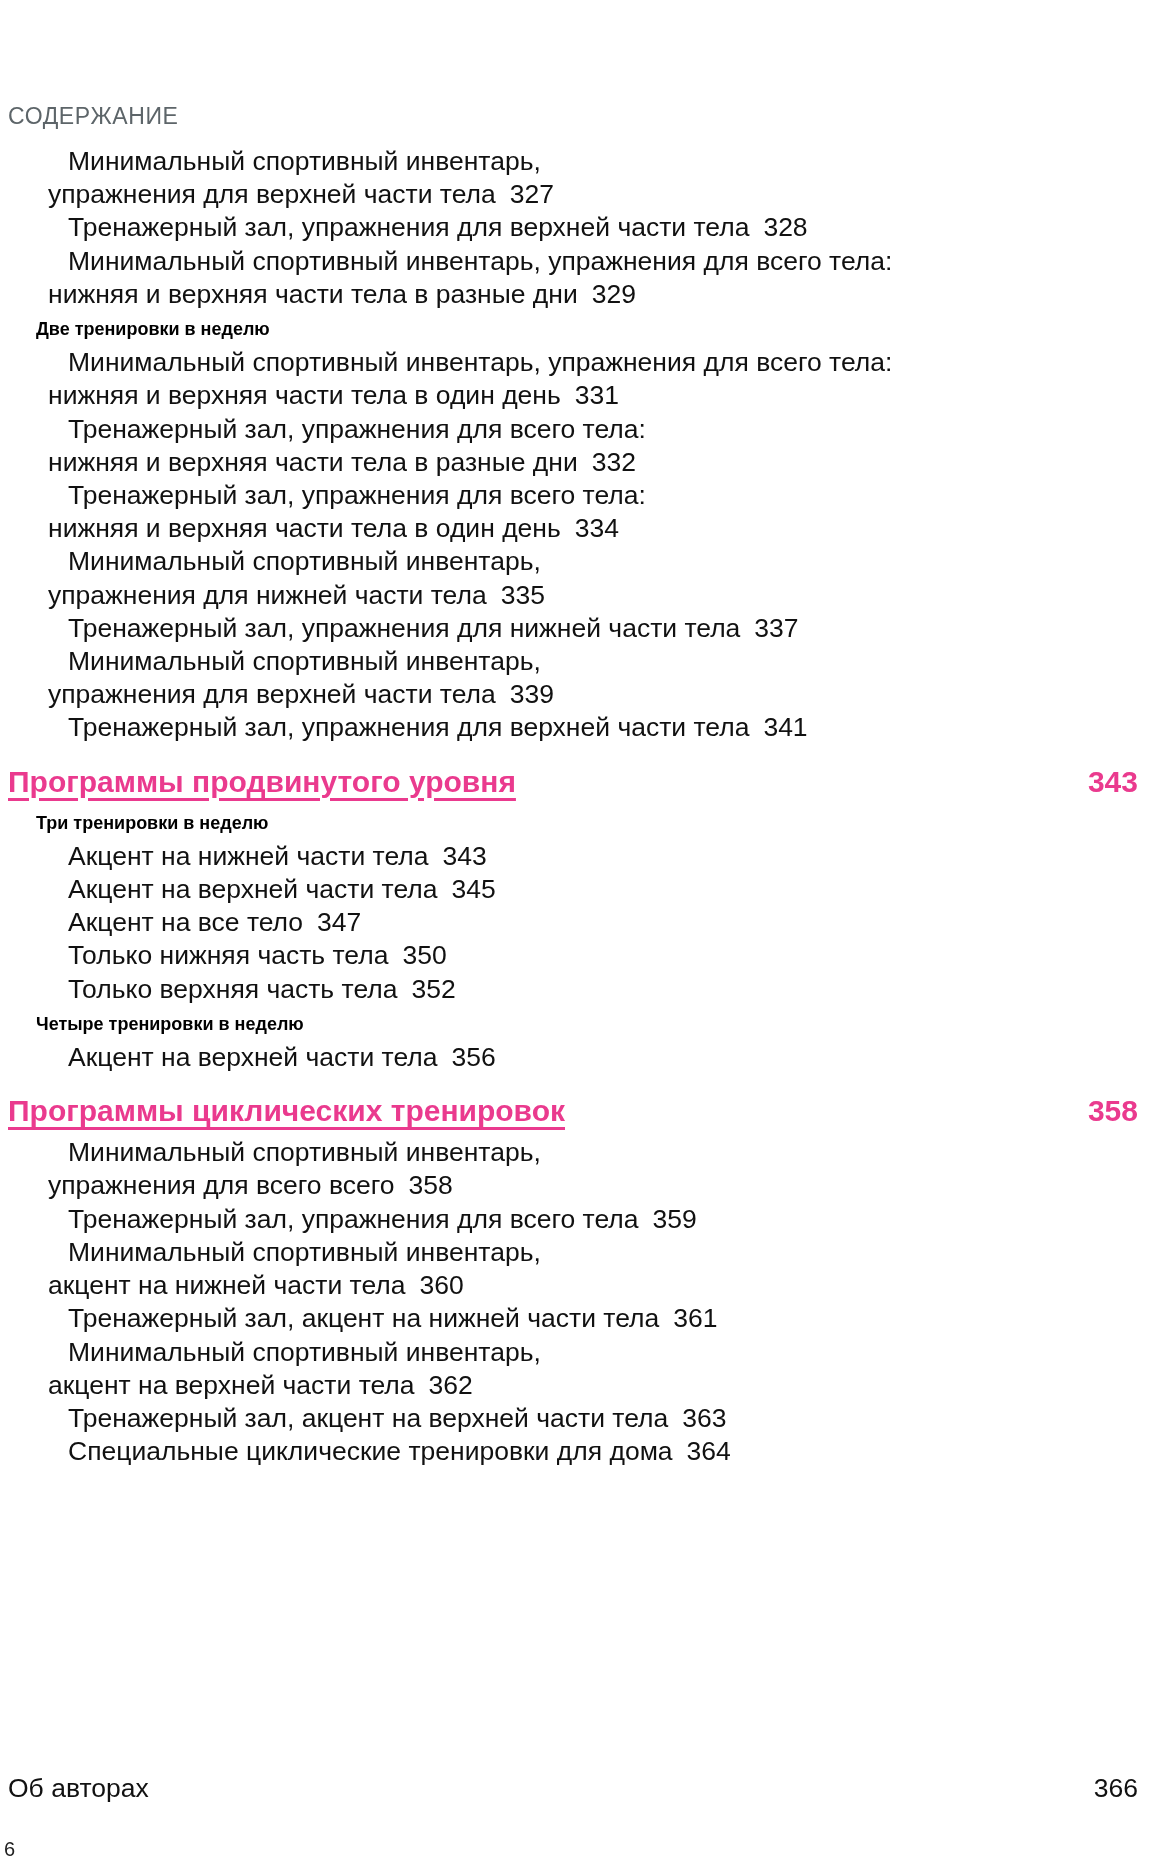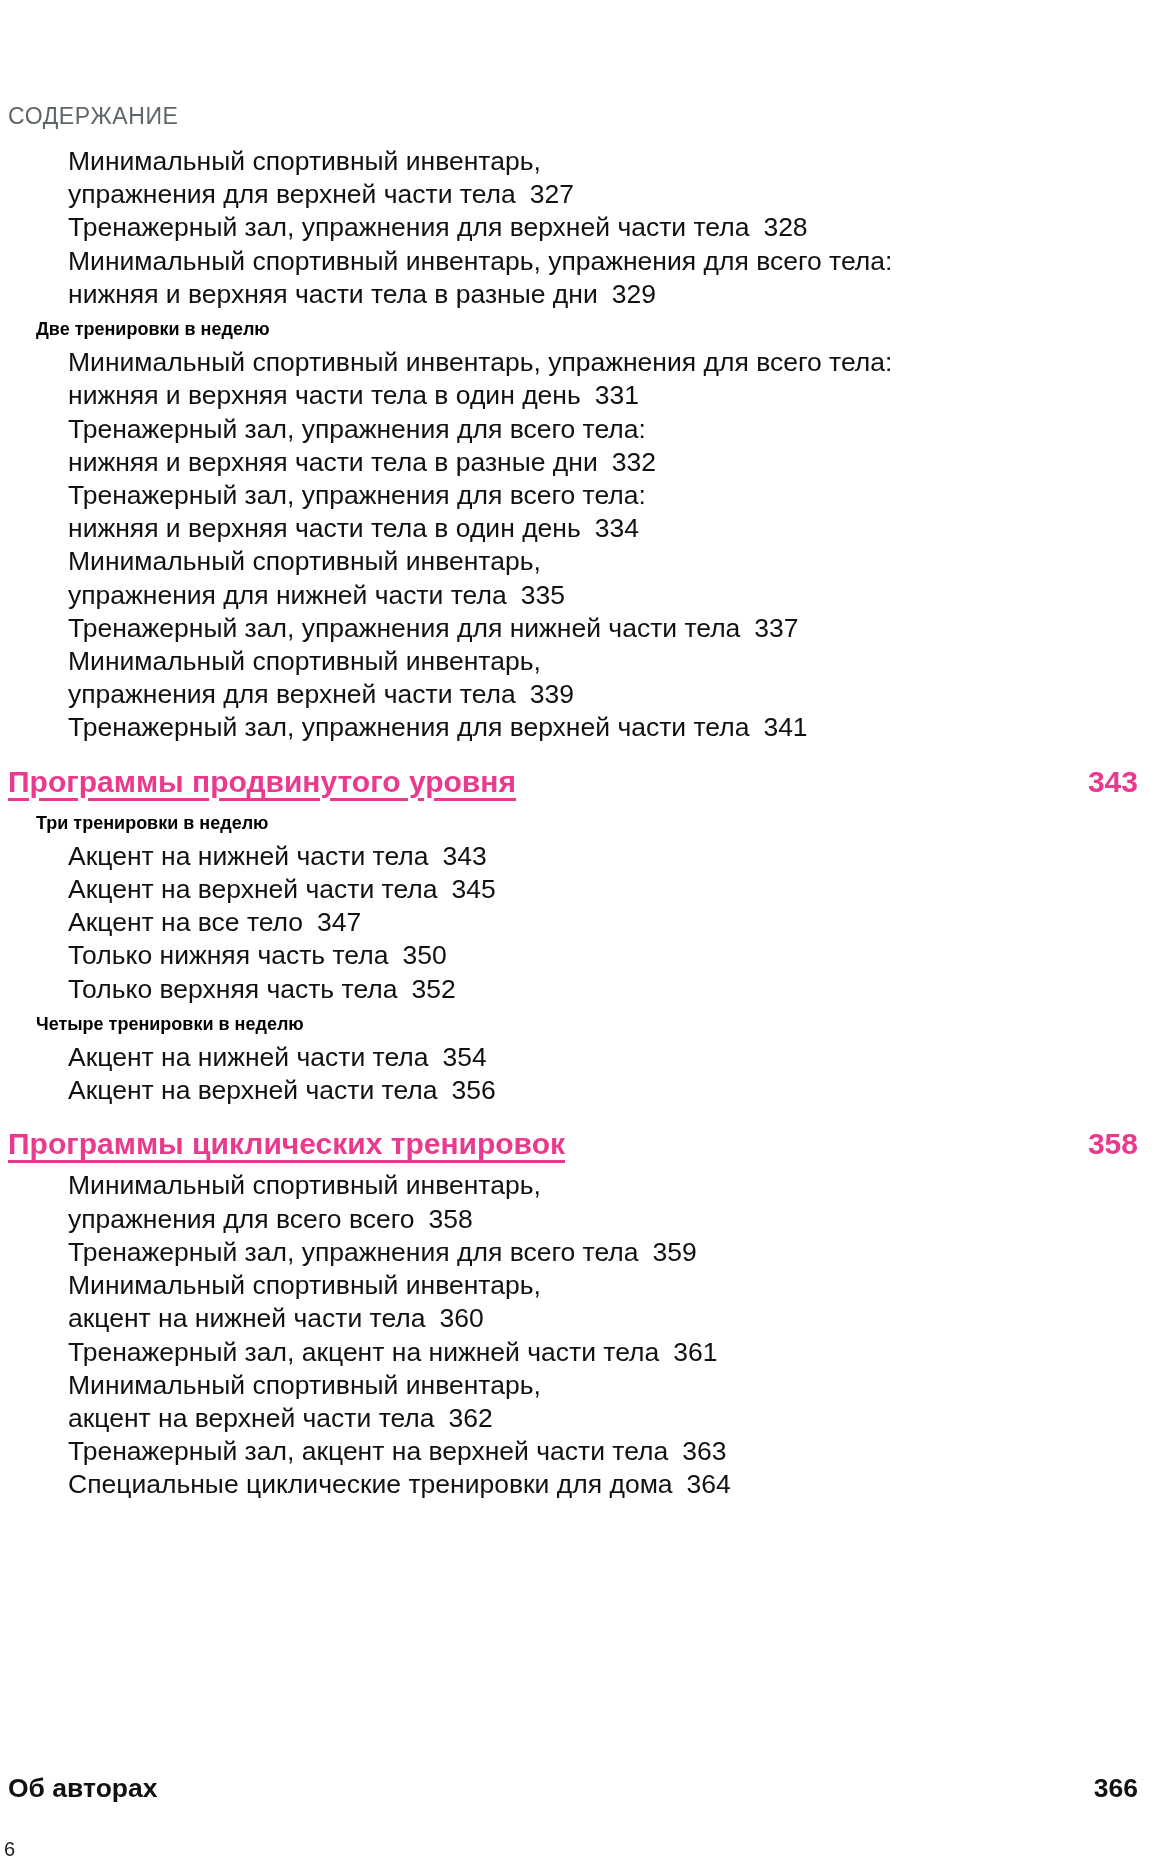--- a/index.html
+++ b/index.html
@@ -52,21 +52,21 @@
     color: #111111;
     padding-left: 68px;
     font-weight: 400;
   }
   .entry .pg {
     margin-left: 14px;
   }
 
   
   .entry.cont {
-    padding-left: 68px;
+    padding-left: 48px;
   }
 
   
   .subhead {
     font-size: 18px;
     line-height: 33.2px;
     font-weight: 700;
     color: #000000;
     padding-left: 36px;
     margin-top: 2px;
@@ -102,21 +102,21 @@
     position: absolute;
     left: 8px;
     right: 36px;
     top: 1772px;
     display: flex;
     align-items: baseline;
     justify-content: space-between;
     font-size: 26.5px;
     line-height: 33px;
     color: #111111;
-    font-weight: 700;
+    font-weight: 400;
   }
 
   
   .folio {
     position: absolute;
     left: 4px;
     top: 1838px;
     font-size: 20px;
     color: #222222;
   }
@@ -151,21 +151,20 @@
         <span class="sec-title">Программы продвинутого уровня</span>
         <span class="sec-page">343</span>
       </div>
       <div class="subhead">Три тренировки в неделю</div>
       <div class="entry"><span>Акцент на нижней части тела</span><span class="pg">343</span></div>
       <div class="entry"><span>Акцент на верхней части тела</span><span class="pg">345</span></div>
       <div class="entry"><span>Акцент на все тело</span><span class="pg">347</span></div>
       <div class="entry"><span>Только нижняя часть тела</span><span class="pg">350</span></div>
       <div class="entry"><span>Только верхняя часть тела</span><span class="pg">352</span></div>
       <div class="subhead">Четыре тренировки в неделю</div>
-      <div class="entry"><span>Акцент на нижней части тела</span><span class="pg">354</span></div>
       <div class="entry"><span>Акцент на верхней части тела</span><span class="pg">356</span></div>
       <div class="section" style="color: rgb(234, 58, 142);">
         <span class="sec-title">Программы циклических тренировок</span>
         <span class="sec-page">358</span>
       </div>
       <div class="entry"><span>Минимальный спортивный инвентарь,</span></div>
       <div class="entry cont"><span>упражнения для всего всего</span><span class="pg">358</span></div>
       <div class="entry"><span>Тренажерный зал, упражнения для всего тела</span><span class="pg">359</span></div>
       <div class="entry"><span>Минимальный спортивный инвентарь,</span></div>
       <div class="entry cont"><span>акцент на нижней части тела</span><span class="pg">360</span></div>

